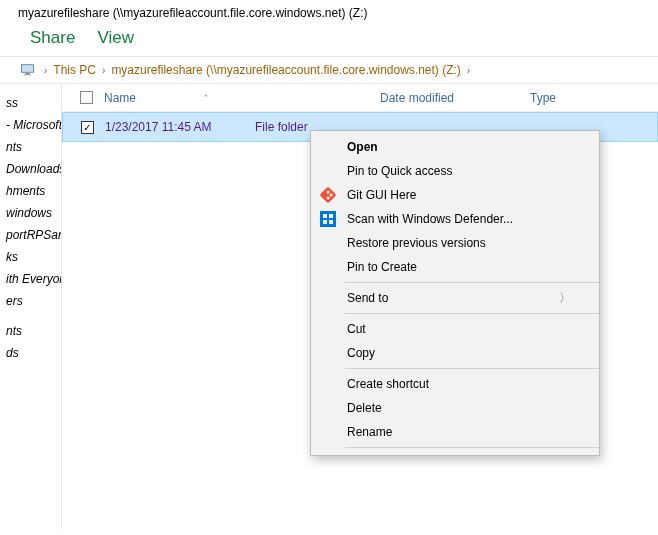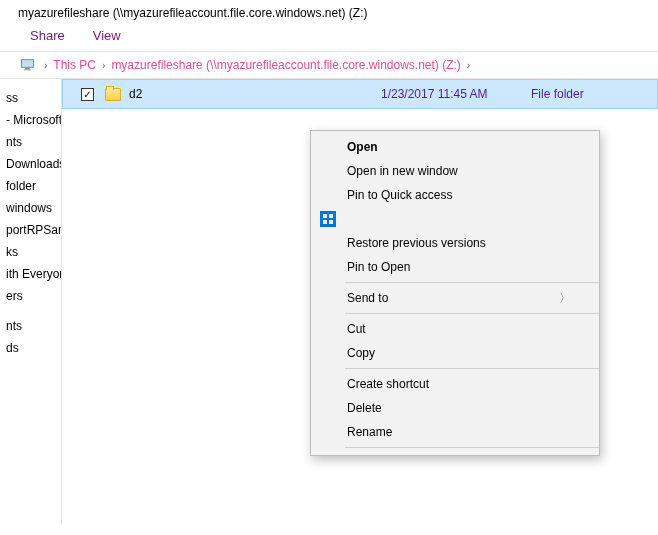--- a/index.html
+++ b/index.html
@@ -1,30 +1,30 @@
 <!DOCTYPE html>
 <html><head>
 <meta charset="utf-8">
 <style>
   * { box-sizing: border-box; margin: 0; padding: 0; font-family: "Segoe UI", sans-serif; }
   body { width: 658px; height: 535px; background: #fff; overflow: hidden; font-size: 12px; color: #000; position: relative; }
 
   .titlebar { padding: 6px 10px 4px 18px; font-size: 12px; }
-  .ribbon-tabs { display: flex; gap: 28px; padding: 4px 0 8px 30px; font-size: 13px; color: #701a75; }
+  .ribbon-tabs { display: flex; gap: 22px; padding: 4px 0 8px 30px; font-size: 17px; color: #15803d; }
   .ribbon-tab { cursor: default; }
   .ribbon-divider { border-top: 1px solid #e5e5e5; }
 
   .breadcrumbs { display: flex; align-items: center; gap: 6px; padding: 6px 10px 6px 20px; font-size: 12px; border-bottom: 1px solid #e5e5e5; }
   .crumb-sep { color: #666; font-size: 10px; }
-  .crumb { color: #ec4899; }
+  .crumb { color: #a16207; }
   .pc-icon { width: 18px; height: 14px; }
 
   .main { display: flex; height: calc(100% - 90px); }
   .sidebar { width: 62px; border-right: 1px solid #e5e5e5; padding-top: 8px; overflow: hidden; }
-  .sidebar-item { padding: 4px 4px 4px 6px; font-size: 12px; white-space: nowrap; color: #000; }
+  .sidebar-item { padding: 4px 4px 4px 6px; font-size: 12px; white-space: nowrap; color: #000; font-style: italic; }
 
   .filelist { flex: 1; position: relative; }
   .columns { display: flex; align-items: center; border-bottom: 1px solid #f0f0f0; height: 28px; padding-left: 18px; color: #3a6ea5; font-size: 12px; }
   .col-check { width: 24px; display:flex; align-items:center;}
   .col-name { flex: 0 0 276px; display: flex; align-items: center; gap: 6px; }
   .col-date { flex: 0 0 150px; }
   .col-type { flex: 1; }
   .col-head { color:#3a6ea5;}
   .sort-caret { font-size: 9px; color: #999; margin-left: 60px;}
 
@@ -72,62 +72,80 @@
   <span class="crumb">myazurefileshare (\\myazurefileaccount.file.core.windows.net) (Z:)</span>
   <span class="crumb-sep">›</span>
 </div>
 
 <div class="main">
   <div class="sidebar">
     <div class="sidebar-item">ss</div>
     <div class="sidebar-item">- Microsoft</div>
     <div class="sidebar-item">nts</div>
     <div class="sidebar-item">Downloads</div>
-    <div class="sidebar-item">folder</div>
+    <div class="sidebar-item">hments</div>
     <div class="sidebar-item">windows</div>
     <div class="sidebar-item">portRPSam</div>
     <div class="sidebar-item">ks</div>
     <div class="sidebar-item">ith Everyon</div>
     <div class="sidebar-item">ers</div>
     <div class="sidebar-item"></div>
     <div class="sidebar-item">nts</div>
     <div class="sidebar-item">ds</div>
   </div>
 
   <div class="filelist">
+    <div class="columns">
+      <span class="col-check">
+          <span class="header-checkbox"></span>
+        </span>
+      <span class="col-name col-head">
+          <span>Name</span>
+          <span class="sort-caret">⌃</span>
+        </span>
+      <span class="col-date col-head">Date modified</span>
+      <span class="col-type col-head">Type</span>
+    </div>
     <div class="row">
       <span class="col-check">
           <span class="checkbox">✓</span>
         </span>
-      <span class="col-name">
-        <span class="folder-icon"></span>
-        <span>d2</span>
-      </span>
       <span class="col-date">1/23/2017 11:45 AM</span>
       <span class="col-type">File folder</span>
     </div>
   </div>
 </div>
 
 <div class="context-menu">
   <div class="cm-item bold">Open</div>
-  <div class="cm-item">Open in new window</div>
   <div class="cm-item">Pin to Quick access</div>
+  <div class="cm-item">
+    <span class="cm-icon">
+        <svg class="git-icon-svg" viewBox="0 0 16 16">
+          <rect x="2" y="2" width="12" height="12" rx="2" transform="rotate(45 8 8)" fill="#f05033"></rect>
+          <circle cx="8" cy="5" r="1.5" fill="#fff"></circle>
+          <circle cx="8" cy="11" r="1.5" fill="#fff"></circle>
+          <circle cx="11" cy="8" r="1.5" fill="#fff"></circle>
+        </svg>
+      </span>
+    <span>Git GUI Here</span>
+  </div>
   <div class="cm-item">
     <span class="cm-icon">
         <span class="defender-icon">
           <div></div>
           <div></div>
           <div></div>
           <div></div>
         </span>
       </span>
+    <span>Scan with Windows Defender...</span>
   </div>
   <div class="cm-item">Restore previous versions</div>
-  <div class="cm-item">Pin to Open</div>
+  <div class="cm-item">Pin to Create</div>
   <div class="cm-sep"></div>
   <div class="cm-item">
     <span>Send to</span>
     <span class="cm-arrow">〉</span>
   </div>
   <div class="cm-sep"></div>
   <div class="cm-item">Cut</div>
   <div class="cm-item">Copy</div>
   <div class="cm-sep"></div>
   <div class="cm-item">Create shortcut</div>

